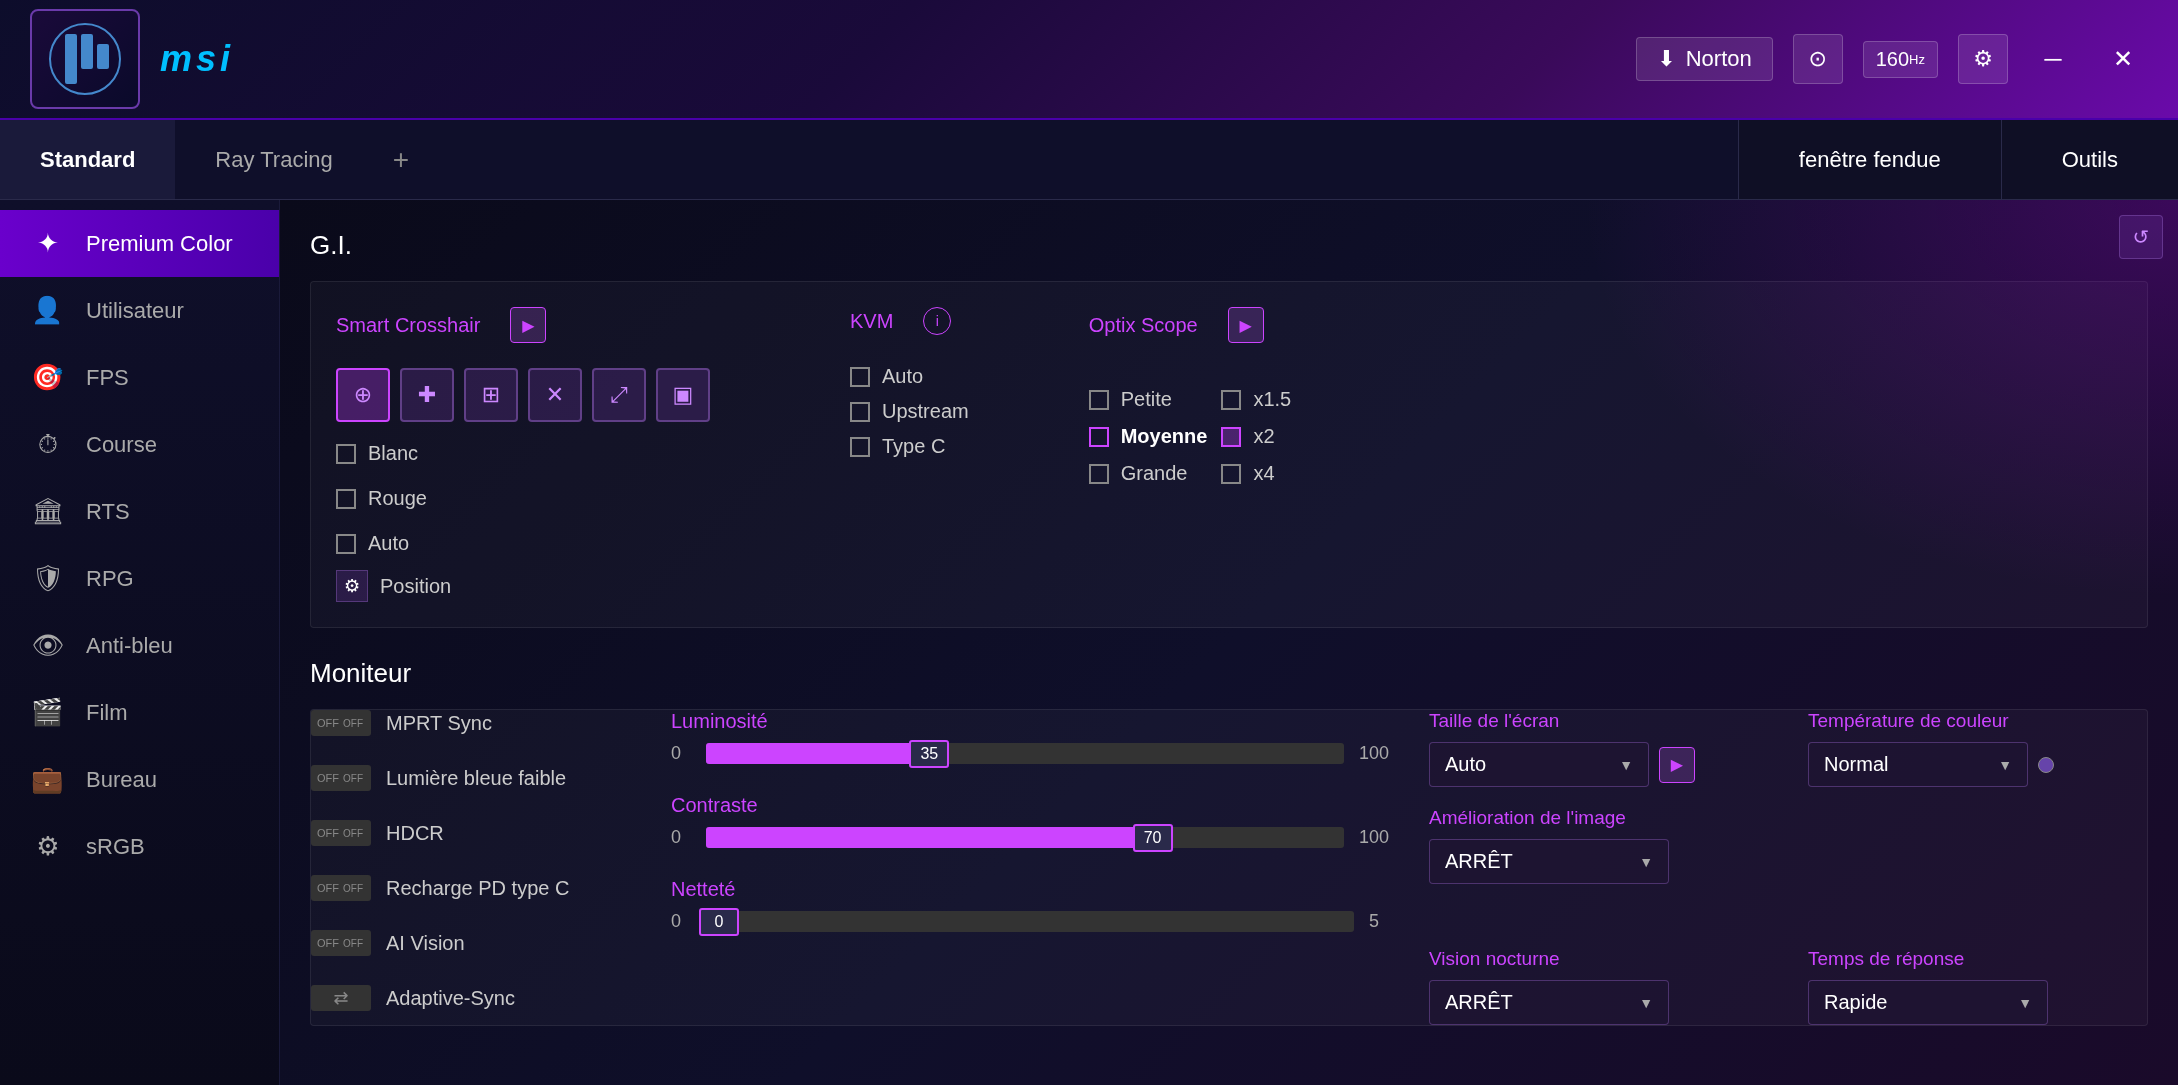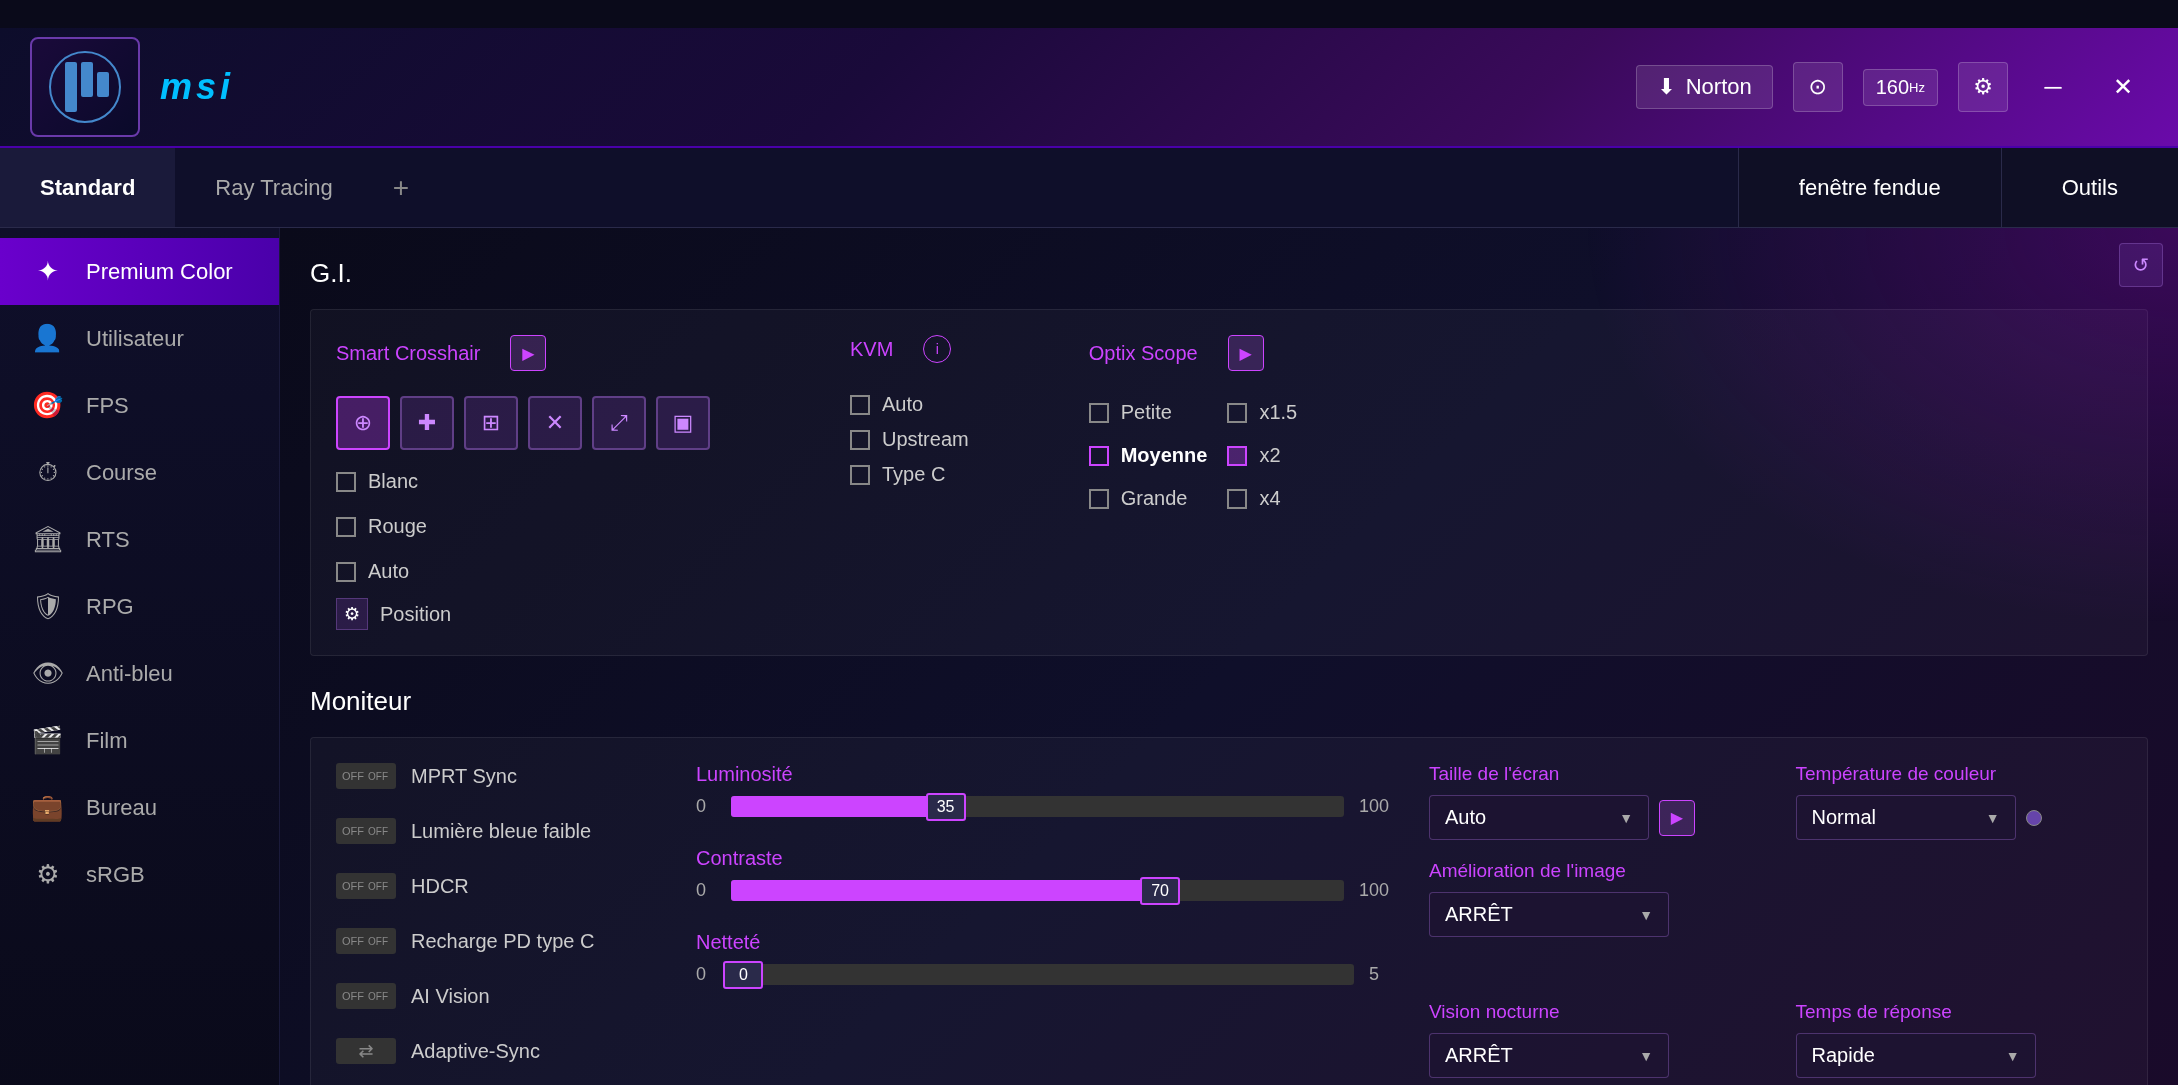--- a/index.html
+++ b/index.html
@@ -16,21 +16,20 @@
     
     .header {
       width: 100%;
       height: 120px;
       background: linear-gradient(135deg, #0d0d2b 0%, #1a0a3a 40%, #3a0a5a 70%, #6a0aaa 100%);
       display: flex;
       align-items: center;
       padding: 6px 30px;
       position: relative;
       border-bottom: 2px solid #4a00aa;
-      margin-top: 28px;
     }
     .header-logo {
       display: flex;
       align-items: center;
       gap: 20px;
     }
     .logo-icon {
       width: 110px;
       height: 100px;
       border: 2px solid #6a3aaa;
@@ -320,30 +319,29 @@
       display: flex;
       flex-direction: column;
       gap: 12px;
       margin-top: 5px;
     }
 
     
     .optix-grid {
       display: grid;
       grid-template-columns: 1fr 1fr;
-      gap: 20px;
-      margin-top: 5px;
+      gap: 14px;
+      margin-top: 20px;
     }
 
     
     .monitor-section {
       background: rgba(255,255,255,0.03);
       border: 1px solid rgba(255,255,255,0.08);
       border-radius: 4px;
-      padding: 25px;
     }
 
     .monitor-layout {
       display: flex;
       gap: 40px;
     }
 
     
     .toggle-row {
       display: flex;

